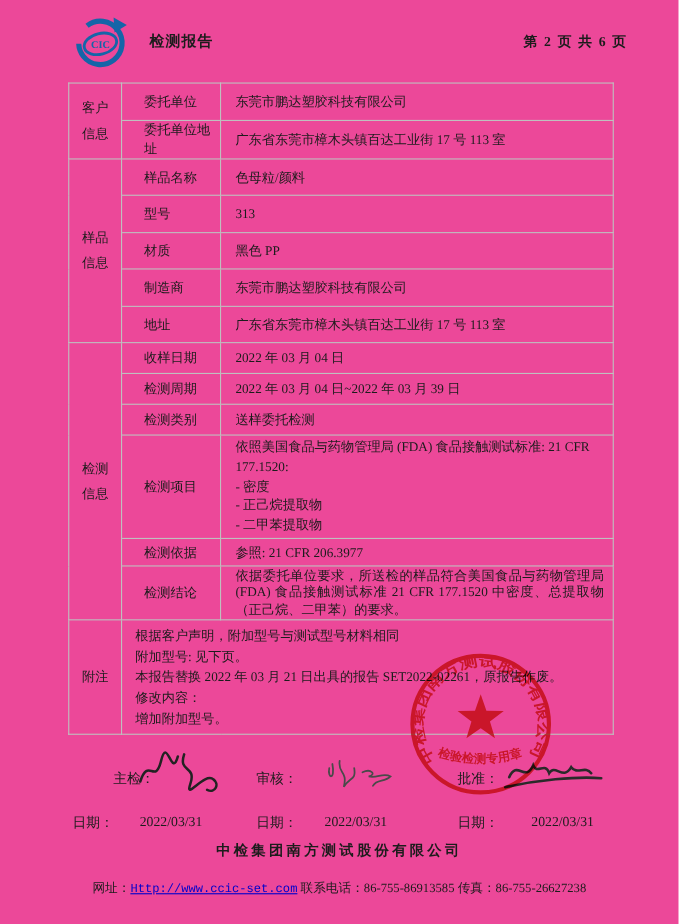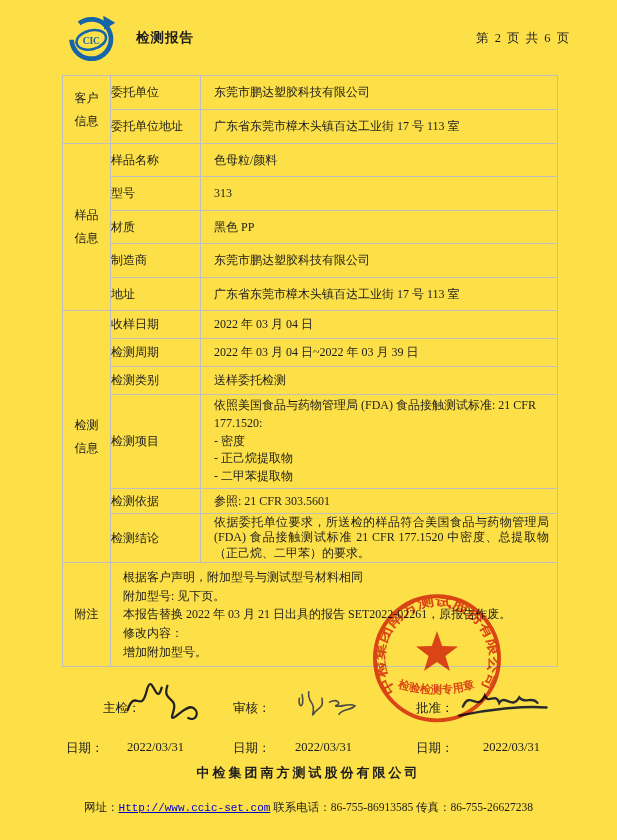--- a/index.html
+++ b/index.html
@@ -1,28 +1,28 @@
 <!DOCTYPE html>
 <html><head>
 <meta charset="utf-8">
 <style>
   html,body{margin:0;padding:0;background:#ffffff;}
-  .page{position:relative;width:617px;height:840px;background:#fde047;overflow:hidden;
+  .page{position:relative;width:617px;height:840px;background:#ec4899;overflow:hidden;
         font-family:"Liberation Serif","DejaVu Serif",serif;color:#1c1c1c;}
   
   .hdr-logo{position:absolute;left:67px;top:15px;width:52px;height:48px;}
   .hdr-title{position:absolute;left:136px;top:29px;font-size:13.5px;font-weight:bold;letter-spacing:1px;}
   .hdr-no{position:absolute;left:237px;top:30px;font-size:12.5px;font-weight:bold;}
-  .hdr-page{position:absolute;left:476px;top:30px;font-size:12.5px;font-weight:normal;letter-spacing:1.5px;white-space:nowrap;}
+  .hdr-page{position:absolute;left:476px;top:30px;font-size:12.5px;font-weight:bold;letter-spacing:1.5px;white-space:nowrap;}
   
   table.main{position:absolute;left:62px;top:75px;width:495px;border-collapse:collapse;table-layout:fixed;}
   table.main col.c1{width:48px;} table.main col.c2{width:90px;} table.main col.c3{width:357px;}
   table.main td{border:1.5px solid #bfbfbf;font-size:12px;vertical-align:middle;overflow:hidden;}
   td.cat{text-align:center;line-height:1.9;}
-  td.field{padding:0 4px 0 0;}
+  td.field{padding:0 4px 0 20px;}
   td.value{padding:0 8px 0 13px;}
   td.multi{line-height:17.8px;padding:2px 8px 2px 13px;}
   td.concl{line-height:15.4px;padding:1px 8px 1px 13px;font-size:11.6px;text-align:justify;}
   td.note{line-height:18.6px;padding:2px 20px 2px 12px;}
   tr.r33>td{height:33px;} tr.r32>td{height:32px;} tr.r27>td{height:27px;}
   tr.r89>td{height:89px;} tr.r24>td{height:24px;} tr.r46>td{height:46px;} tr.r99>td{height:99px;}
   
   .sig-label{position:absolute;font-size:12.5px;white-space:nowrap;}
   .sig-date{position:absolute;font-size:12.5px;white-space:nowrap;}
   .sig-svg{position:absolute;}
@@ -119,21 +119,21 @@
       <td class="value multi">
         <div>依照美国食品与药物管理局 (FDA) 食品接触测试标准: 21 CFR</div>
         <div>177.1520:</div>
         <div>- 密度</div>
         <div>- 正己烷提取物</div>
         <div>- 二甲苯提取物</div>
       </td>
     </tr>
     <tr class="r24">
       <td class="field">检测依据</td>
-      <td class="value">参照: 21 CFR 303.5601</td>
+      <td class="value">参照: 21 CFR 206.3977</td>
     </tr>
     <tr class="r46">
       <td class="field">检测结论</td>
       <td class="concl">依据委托单位要求，所送检的样品符合美国食品与药物管理局 (FDA) 食品接触测试标准 21 CFR 177.1520 中密度、总提取物（正己烷、二甲苯）的要求。</td>
     </tr>
 
     <tr class="r99">
       <td class="cat">
         <div>附注</div>
       </td>

